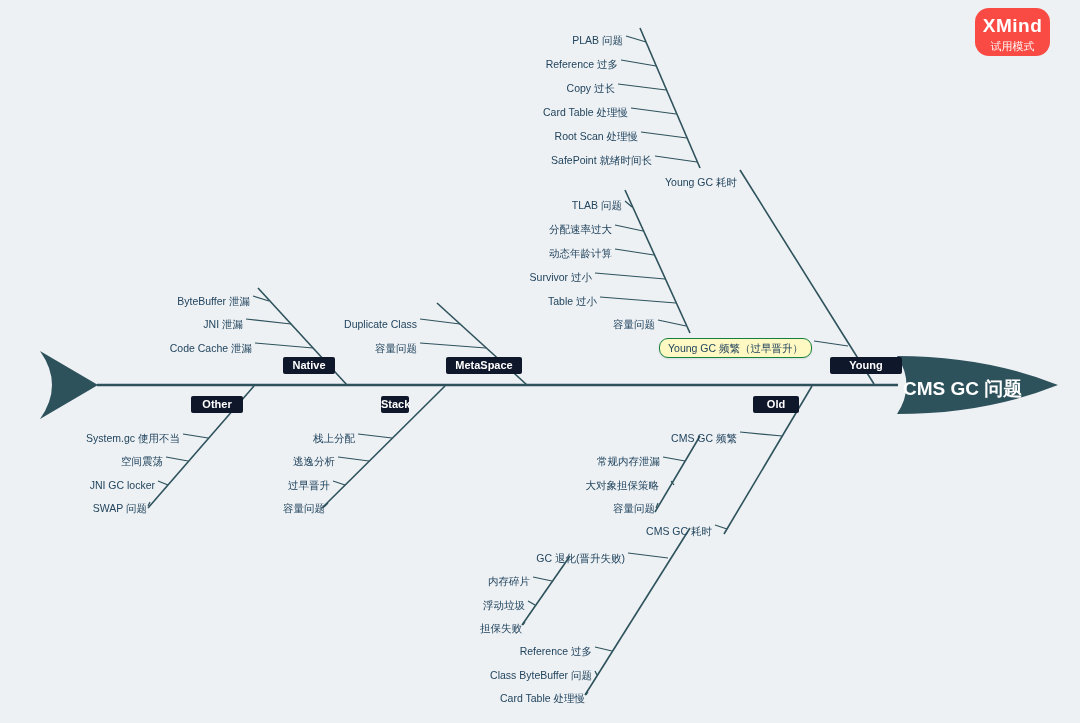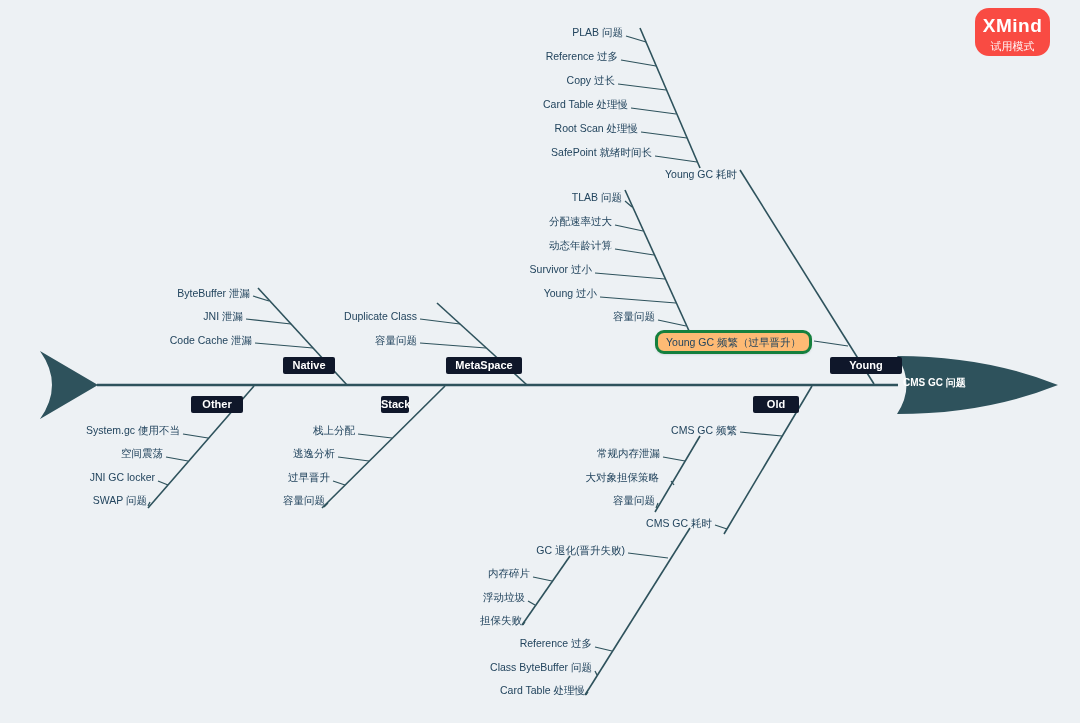--- a/index.html
+++ b/index.html
@@ -3,27 +3,27 @@
 <meta charset="utf-8">
 <style>
   html,body{margin:0;padding:0;}
   body{font-family:"Liberation Sans","DejaVu Sans",sans-serif;}
   #canvas{position:relative;width:1080px;height:723px;background:#edf1f4;overflow:hidden;}
   #bones{position:absolute;left:0;top:0;}
   .spine{stroke:#2e525c;stroke-width:2.5;fill:none;}
   .bone{stroke:#2e525c;stroke-width:1.6;fill:none;}
   .tick{stroke:#2e525c;stroke-width:1.2;fill:none;}
   .shape{fill:#2e525c;stroke:none;}
-  .leaf{position:absolute;white-space:nowrap;font-size:10.5px;line-height:14px;color:#23455e;}
+  .leaf{position:absolute;white-space:nowrap;font-size:10.5px;line-height:14px;color:#23455e;margin-top:8px;}
   .node{font-size:10.5px;}
-  .pill{background:#fdba74;border:3px solid #15803d;border-radius:9px;padding:2px 8px;box-shadow:0 1px 2px rgba(40,60,70,.12);}
+  .pill{background:#fef9c3;border:1px solid #15803d;border-radius:9px;padding:2px 8px;box-shadow:0 1px 2px rgba(40,60,70,.12);}
   .cat{position:absolute;height:17px;line-height:17px;text-align:center;background:#0f172a;color:#fff;
        font-weight:bold;font-size:11px;border-radius:2px;}
   .head-title{position:absolute;left:903px;top:376px;width:118px;text-align:left;color:#fff;
-       font-weight:bold;font-size:10px;white-space:nowrap;}
+       font-weight:bold;font-size:19px;white-space:nowrap;}
   .badge{position:absolute;left:975px;top:8px;width:75px;height:48px;background:#f94b43;border-radius:14px;
        color:#fff;text-align:center;}
   .badge .brand{font-size:19px;font-weight:bold;margin-top:7px;letter-spacing:.5px;}
   .badge .mode{font-size:11px;margin-top:2px;opacity:.95;}
 </style>
 </head>
 <body>
 
 <div id="canvas">
 
@@ -115,21 +115,21 @@
   <div class="leaf" style="right:465px;top:73px">Copy 过长</div>
   <div class="leaf" style="right:452px;top:97px">Card Table 处理慢</div>
   <div class="leaf" style="right:442px;top:121px">Root Scan 处理慢</div>
   <div class="leaf" style="right:428px;top:145px">SafePoint 就绪时间长</div>
   <div class="leaf node" style="right:343px;top:167px">Young GC 耗时</div>
 
   <div class="leaf" style="right:458px;top:190px">TLAB 问题</div>
   <div class="leaf" style="right:468px;top:214px">分配速率过大</div>
   <div class="leaf" style="right:468px;top:238px">动态年龄计算</div>
   <div class="leaf" style="right:488px;top:262px">Survivor 过小</div>
-  <div class="leaf" style="right:483px;top:286px">Young 过小</div>
+  <div class="leaf" style="right:483px;top:286px">Table 过小</div>
   <div class="leaf" style="right:425px;top:309px">容量问题</div>
   <div class="leaf node pill" style="right:268px;top:330px">Young GC 频繁（过早晋升）</div>
 
   <div class="leaf" style="right:663px;top:309px">Duplicate Class</div>
   <div class="leaf" style="right:663px;top:333px">容量问题</div>
 
   <div class="leaf" style="right:830px;top:286px">ByteBuffer 泄漏</div>
   <div class="leaf" style="right:837px;top:309px">JNI 泄漏</div>
   <div class="leaf" style="right:828px;top:333px">Code Cache 泄漏</div>
 

